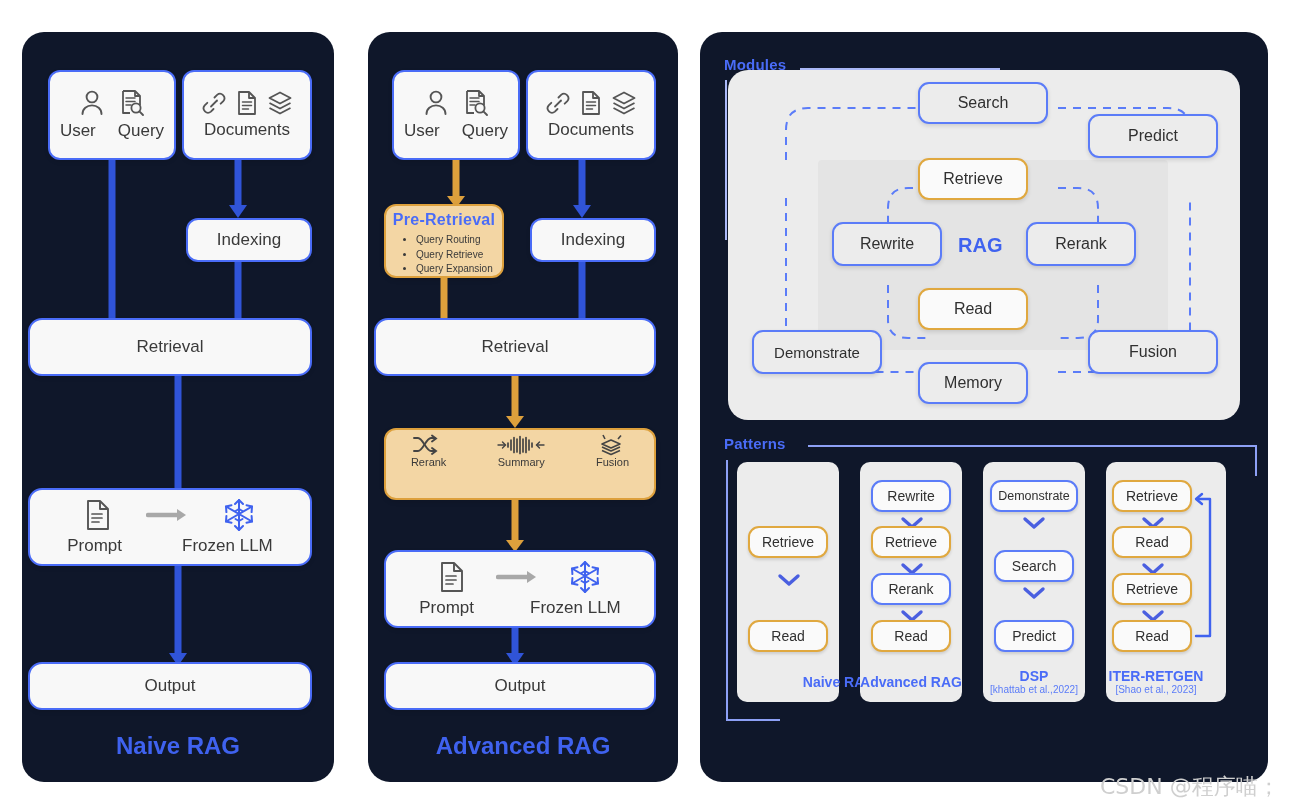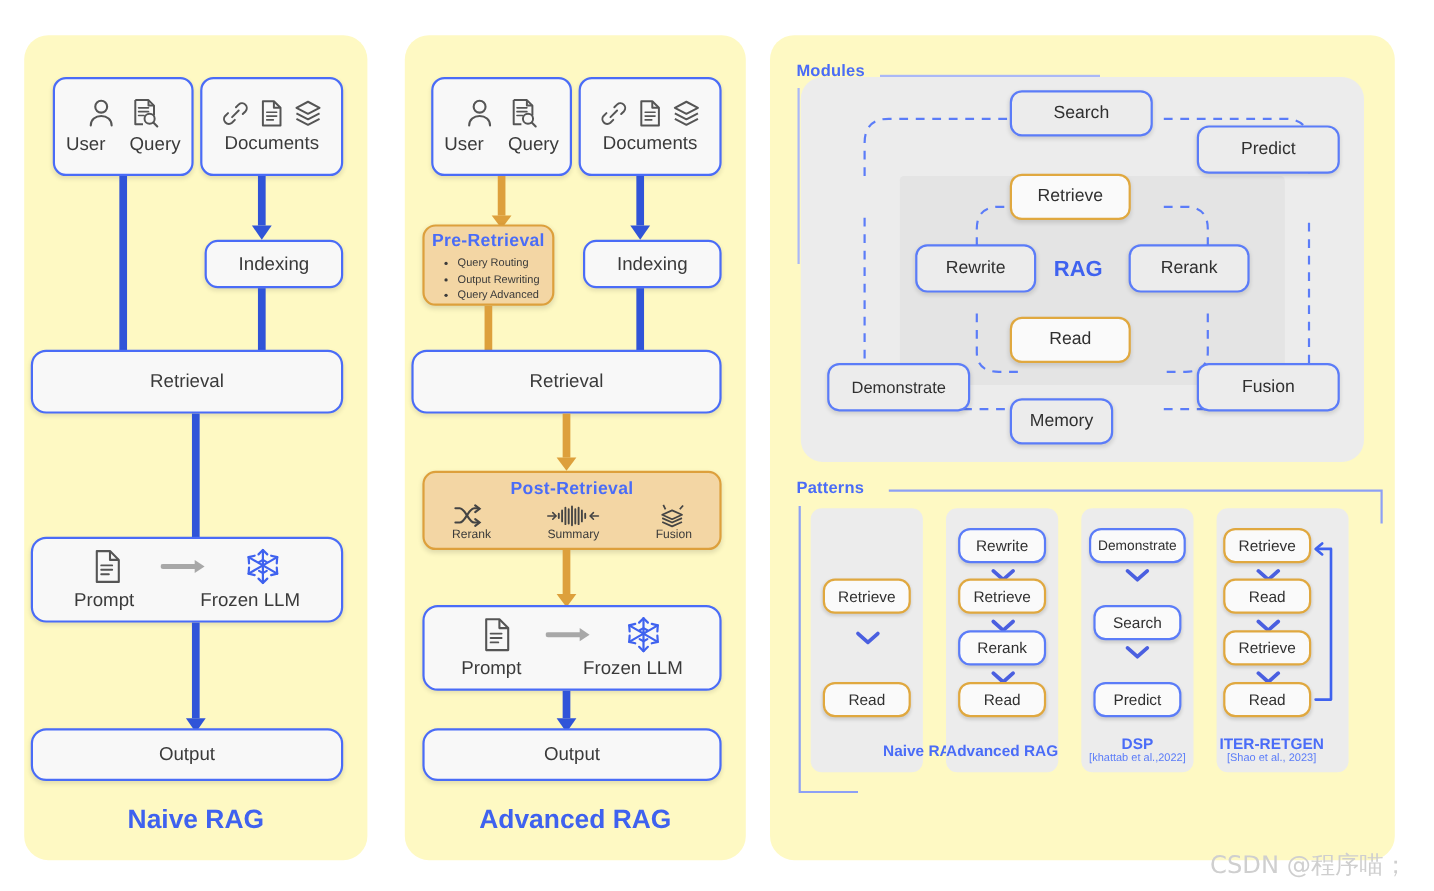--- a/index.html
+++ b/index.html
@@ -3,21 +3,21 @@
 <meta charset="utf-8">
 <style>
   html,body{margin:0;padding:0;}
   body{
     width:1304px;height:810px;
     background:#ffffff;
     font-family:"Liberation Sans","DejaVu Sans",sans-serif;
     position:relative;overflow:hidden;
     -webkit-font-smoothing:antialiased;
   }
-  .panel{position:absolute;background:#fef9c3;border-radius:22px;}
+  .panel{position:absolute;background:#0f172a;border-radius:22px;}
   
   .node{
     position:absolute;box-sizing:border-box;
     background:#f8f8f8;border:2px solid #4a6cf7;border-radius:12px;
     display:flex;flex-direction:column;align-items:center;justify-content:center;
     color:#3a3a3a;font-size:17px;
     box-shadow:0 2px 4px rgba(0,0,0,.10);
   }
   .node.wide{border-radius:14px;}
   .icon-row{display:flex;align-items:center;justify-content:center;gap:14px;}
@@ -262,22 +262,22 @@
 
   <div class="arr blue" style="left:194px;top:128px;width:40px;height:58px;">
     <div class="shaft" style="top:0;height:45px;"></div>
       <div class="head" style="top:45px;"></div>
   </div>
 
   <div class="amber" style="left:16px;top:172px;width:120px;height:74px;">
     <div class="ttl" style="margin-top:5px;">Pre-Retrieval</div>
     <ul>
       <li>Query Routing</li>
-      <li>Output Rewriting</li>
-      <li>Query Advanced</li>
+      <li>Query Retrieve</li>
+      <li>Query Expansion</li>
     </ul>
   </div>
 
   <div class="node" style="left:162px;top:186px;width:126px;height:44px;">
     <span>Indexing</span>
   </div>
 
   <div class="arr gold" style="left:56px;top:246px;width:40px;height:54px;">
     <div class="shaft" style="top:0;height:42px;"></div>
       <div class="head" style="top:42px;"></div>
@@ -291,21 +291,20 @@
   <div class="node wide" style="left:6px;top:286px;width:282px;height:58px;">
     <span>Retrieval</span>
   </div>
 
   <div class="arr gold" style="left:127px;top:344px;width:40px;height:52px;">
     <div class="shaft" style="top:0;height:40px;"></div>
       <div class="head" style="top:40px;"></div>
   </div>
 
   <div class="amber" style="left:16px;top:396px;width:272px;height:72px;">
-    <div class="ttl" style="margin-top:6px;">Post-Retrieval</div>
     <div style="display:flex;justify-content:space-around;margin-top:4px;">
       <div style="text-align:center;">
         <span>
           <svg width="28" height="22" viewBox="0 0 28 22" fill="none" stroke="#444" stroke-width="1.9" stroke-linecap="round">
               <path d="M3 4h4c5 0 8 13 13 13h4"></path>
               <path d="M3 17h4c5 0 8-13 13-13h4"></path>
               <path d="M21 1.5L25 4.5 21 7.5"></path>
               <path d="M21 14L25 17 21 20"></path>
             </svg>
         </span>
@@ -425,21 +424,21 @@
   </div>
   <div class="mnode amb" style="left:218px;top:256px;width:110px;height:42px;">
     <span>Read</span>
   </div>
   <div class="mnode" style="left:52px;top:298px;width:130px;height:44px;">
     <span style="font-size:15px;">Demonstrate</span>
   </div>
   <div class="mnode" style="left:388px;top:298px;width:130px;height:44px;">
     <span>Fusion</span>
   </div>
-  <div class="mnode" style="left:218px;top:330px;width:94px;height:42px;">
+  <div class="mnode" style="left:218px;top:330px;width:110px;height:42px;">
     <span>Memory</span>
   </div>
 
   <div class="sec-label" style="left:24px;top:403px;">Patterns</div>
   <svg style="position:absolute;left:20px;top:400px;" width="546" height="300" fill="none" stroke="#8da0f5" stroke-width="2">
     <path d="M88 14 H536 V44"></path>
     <path d="M7 28 V288 H60"></path>
   </svg>
 
   <div class="pat-col" style="left:37px;top:430px;width:102px;height:240px;"></div>

